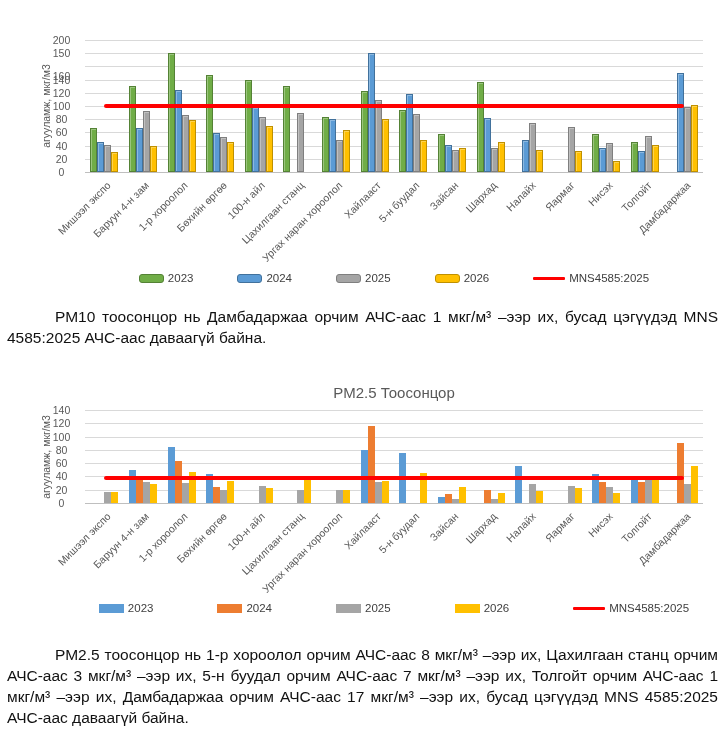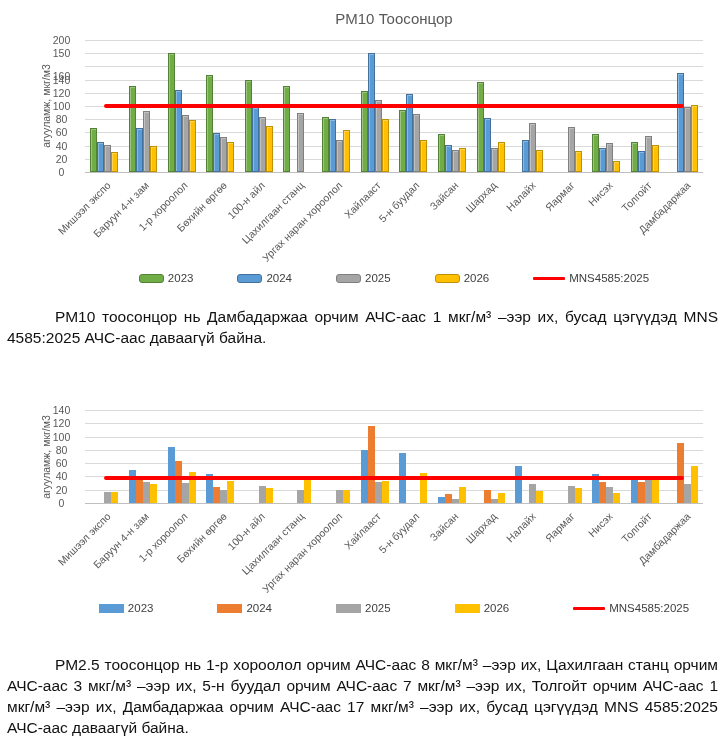--- a/index.html
+++ b/index.html
@@ -49,27 +49,26 @@
   .legend-item { display:inline-flex; align-items:center; gap:4px; }
   .legend-label { font-size:11.5px; color:#404040; white-space:nowrap; }
   .swatch { width:25px; height:9px; display:inline-block; }
   .swatch.sw-border { border:1px solid transparent; border-radius:3px; }
   .swatch-line { width:32px; height:3px; display:inline-block; border-radius:1px; }
   .caption {
     padding:0 7px; font-size:15.5px; line-height:21px; color:#111111;
     text-align:justify; text-indent:48px;
   }
   #para1 { margin-top:8px; }
-  #para2 { margin-top:26px; }
+  #para2 { margin-top:16px; }
 </style>
 </head>
 <body>
 
 <figure class="chart" id="chart1">
-  <div class="chart-title">PM10 Тоосонцор</div>
   <div class="y-title">агууламж, мкг/м3</div>
   <div class="plot">
       <div class="ytick" style="top: 126px;">0</div>
       <div class="gridline" style="top: 118.8px;"></div>
       <div class="ytick" style="top: 112.8px;">20</div>
       <div class="gridline" style="top: 105.6px;"></div>
       <div class="ytick" style="top: 99.6px;">40</div>
       <div class="gridline" style="top: 92.4px;"></div>
       <div class="ytick" style="top: 86.4px;">60</div>
       <div class="gridline" style="top: 79.2px;"></div>
@@ -182,20 +181,21 @@
       <span class="legend-item">
         <span class="swatch-line" style="background: rgb(255, 0, 0);"></span>
         <span class="legend-label">MNS4585:2025</span>
       </span>
     </div>
 </figure>
 
 <p class="caption" id="para1">РМ10 тоосонцор нь Дамбадаржаа орчим АЧС-аас 1 мкг/м³ –ээр их, бусад цэгүүдэд MNS 4585:2025 АЧС-аас даваагүй байна.</p>
 
 <figure class="chart" id="chart2">
+  <div class="chart-title">PM2.5 Тоосонцор</div>
   <div class="y-title">агууламж, мкг/м3</div>
   <div class="plot">
       <div class="ytick" style="top: 87px;">0</div>
       <div class="gridline" style="top: 79.7143px;"></div>
       <div class="ytick" style="top: 73.7143px;">20</div>
       <div class="gridline" style="top: 66.4286px;"></div>
       <div class="ytick" style="top: 60.4286px;">40</div>
       <div class="gridline" style="top: 53.1429px;"></div>
       <div class="ytick" style="top: 47.1429px;">60</div>
       <div class="gridline" style="top: 39.8571px;"></div>

